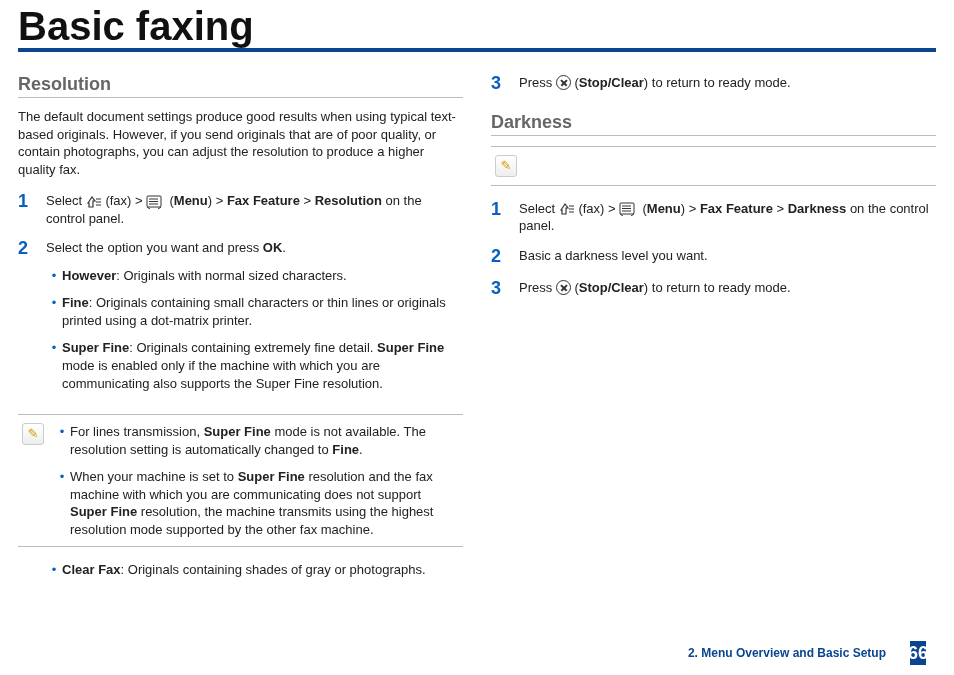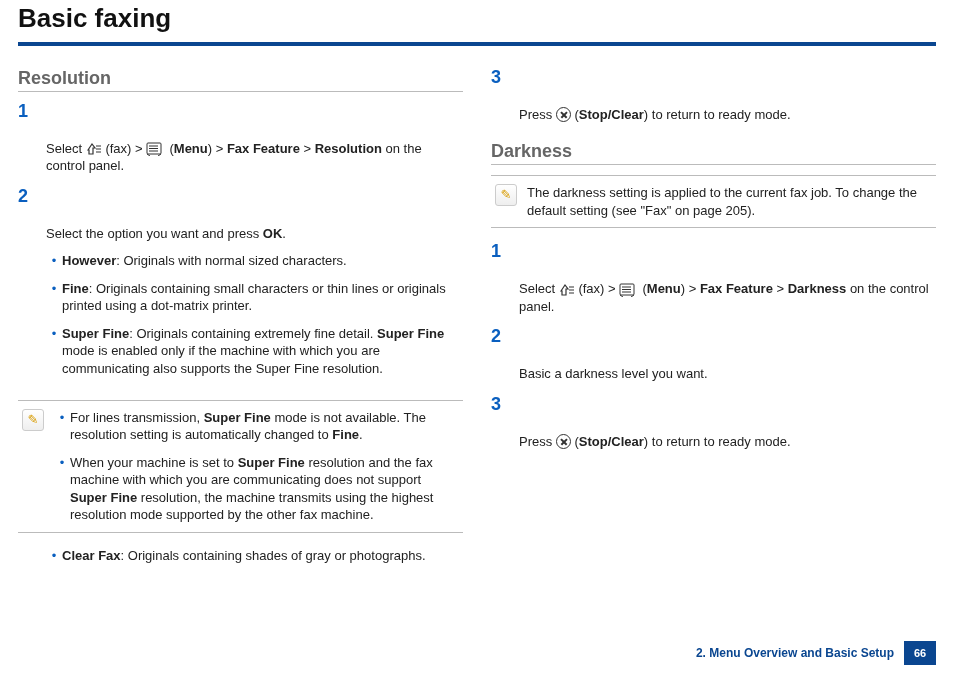--- a/index.html
+++ b/index.html
@@ -7,25 +7,25 @@
     width: 954px;
     height: 675px;
     font-family: "Segoe UI", "Myriad Pro", Arial, sans-serif;
     font-size: 13px;
     color: #222;
     background: #fff;
     position: relative;
     padding: 0 18px;
   }
   .page-title {
-    font-size: 26px;
+    font-size: 40px;
     font-weight: 700;
     color: #111;
     border-bottom: 4px solid #0a4690;
-    padding: 4px 0 9px 0;
+    padding: 4px 0 0 0;
     line-height: 1.1;
     margin-bottom: 22px;
   }
   .columns {
     display: flex;
     gap: 28px;
   }
   .col { width: 450px; }
   .section-heading {
     font-size: 18px;
@@ -38,21 +38,21 @@
   .body-text { font-size: 13px; line-height: 1.35; margin-bottom: 14px; }
   .step { display: flex; margin-bottom: 12px; }
   .step-num {
     color: #0a5fbf;
     font-weight: 700;
     font-size: 18px;
     width: 28px;
     flex-shrink: 0;
     line-height: 1.1;
   }
-  .step-body { font-size: 13px; line-height: 1.35; flex: 1; margin-top: 38px; }
+  .step-body { font-size: 13px; line-height: 1.35; flex: 1; }
   .sublist { margin-top: 10px; }
   .sub-item { display: flex; margin-bottom: 10px; font-size: 13px; line-height: 1.35; }
   .sub-bullet { color: #0a5fbf; width: 16px; flex-shrink: 0; text-align: center; }
   .sub-body { flex: 1; }
   b { font-weight: 700; }
   .note-box {
     border-top: 1px solid #bbb;
     border-bottom: 1px solid #bbb;
     padding: 8px 4px 8px 4px;
     margin: 8px 0 14px 0;
@@ -80,45 +80,46 @@
     vertical-align:-3px; position:relative;
   }
   .icon-circle::before, .icon-circle::after {
     content:""; position:absolute; left:3px; top:6px; width:8px; height:1.5px; background:#333;
   }
   .icon-circle::before { transform: rotate(45deg); }
   .icon-circle::after { transform: rotate(-45deg); }
   .footer {
     position: absolute;
     bottom: 10px;
-    right: 18px;
+    right: 28px;
     display: flex;
     align-items: center;
-    gap: 10px;
+    gap: 24px;
     font-size: 12px;
   }
   .footer-text { color: #0a4690; font-weight: 600; }
   .page-num {
     background: #0a4690;
     color: #fff;
     font-weight: 700;
-    width: 32px; height: 24px;
+    width: 16px; height: 24px;
     display: flex; align-items: center; justify-content: center;
-    font-size: 11px;
+    font-size: 18px;
   }
 </style>
 </head>
 <body>
 
 <h1 class="page-title">Basic faxing</h1>
 
 <div class="columns">
 
   <div class="col">
     <h2 class="section-heading">Resolution</h2>
+    <p class="body-text">The default document settings produce good results when using typical text-based originals. However, if you send originals that are of poor quality, or contain photographs, you can adjust the resolution to produce a higher quality fax.</p>
 
     <div class="step">
       <div class="step-num">1</div>
       <div class="step-body">
         <span>Select </span>
         <svg class="inline-icon" width="16" height="14" viewBox="0 0 16 14">
             <path d="M2 8 L6 2 L9 6 L7 6 L7 12 L3 12 L3 8 Z M10 4 h5 M10 7 h5 M10 10 h5" stroke="#333" stroke-width="1.2" fill="none"></path>
           </svg>
         <span>(fax) &gt; </span>
         <svg class="inline-icon" width="16" height="14" viewBox="0 0 16 14">
@@ -179,21 +180,20 @@
       <div class="step-num">3</div>
       <div class="step-body">
         <span>Press </span><span class="icon-circle"></span> <span>(</span><b>Stop/Clear</b><span>) to return to ready mode.</span>
       </div>
     </div>
 
     <h2 class="section-heading" style="margin-top:18px">Darkness</h2>
 
     <div class="note-box">
       <div class="note-icon">✎</div>
-      <div class="note-body">The darkness setting is applied to the current fax job. To change the default setting (see "Fax" on page 205).</div>
     </div>
 
     <div class="step">
       <div class="step-num">1</div>
       <div class="step-body">
         <span>Select </span>
         <svg class="inline-icon" width="16" height="14" viewBox="0 0 16 14">
             <path d="M2 8 L6 2 L9 6 L7 6 L7 12 L3 12 L3 8 Z M10 4 h5 M10 7 h5 M10 10 h5" stroke="#333" stroke-width="1.2" fill="none"></path>
           </svg>
         <span>(fax) &gt; </span>

